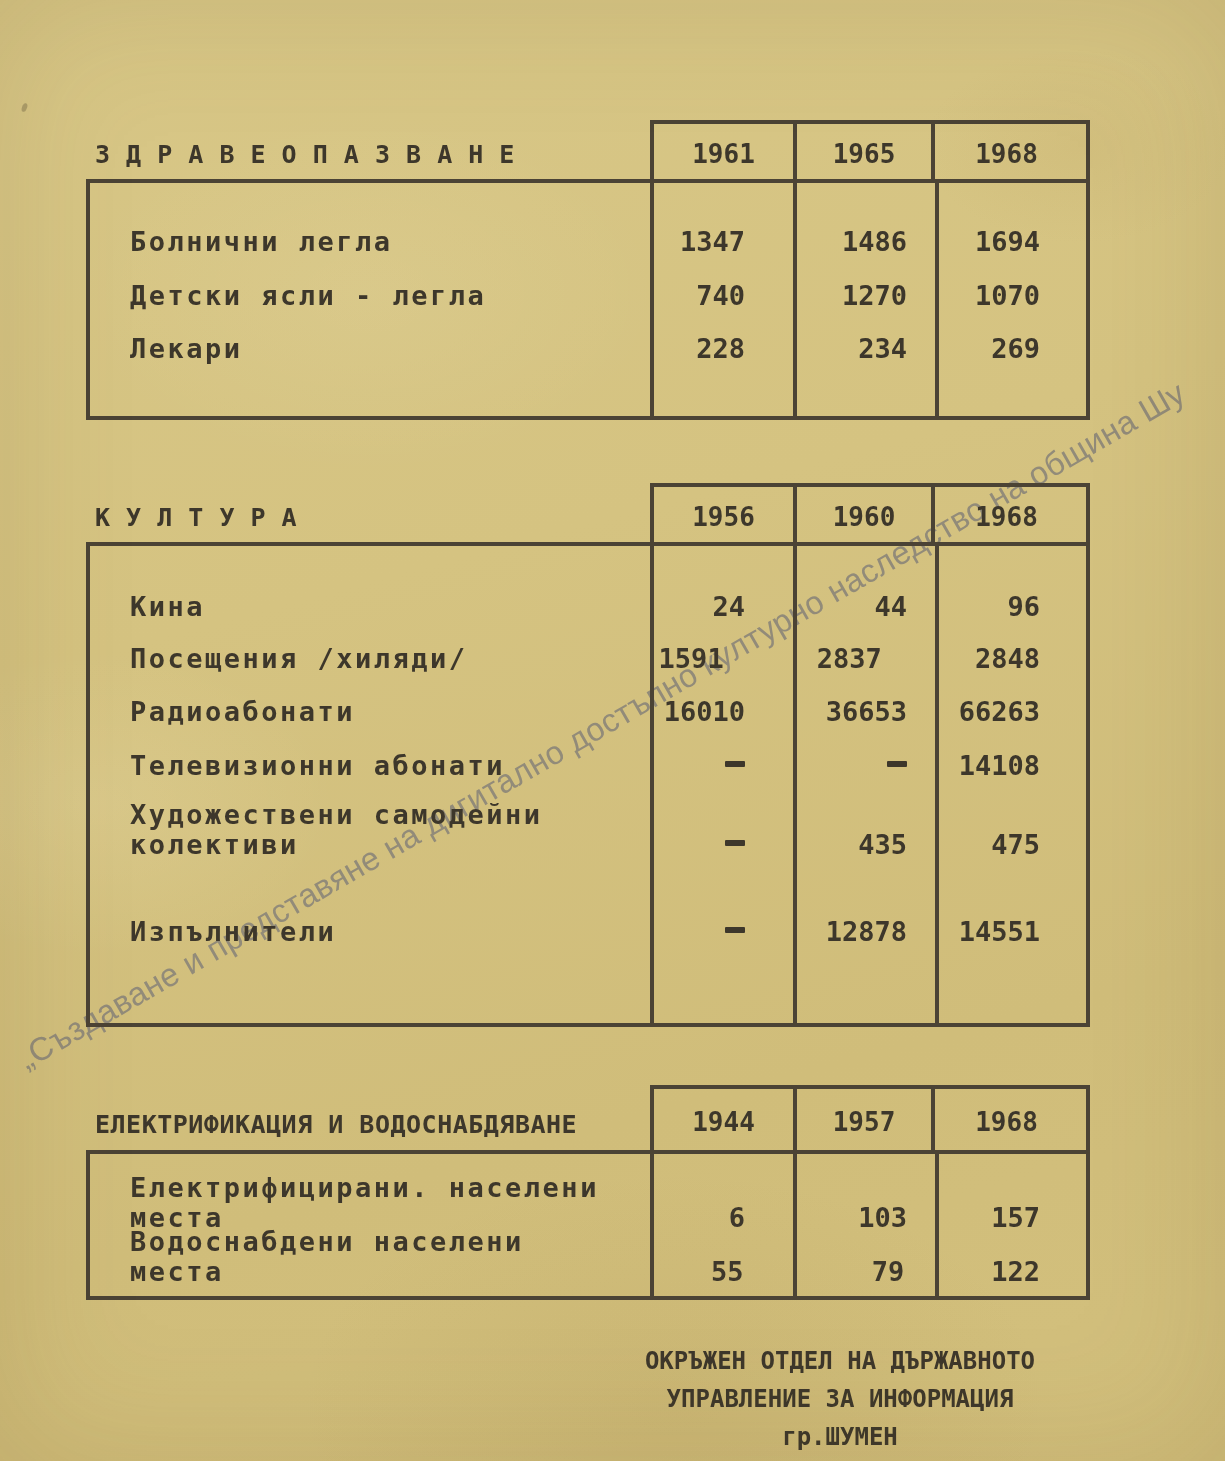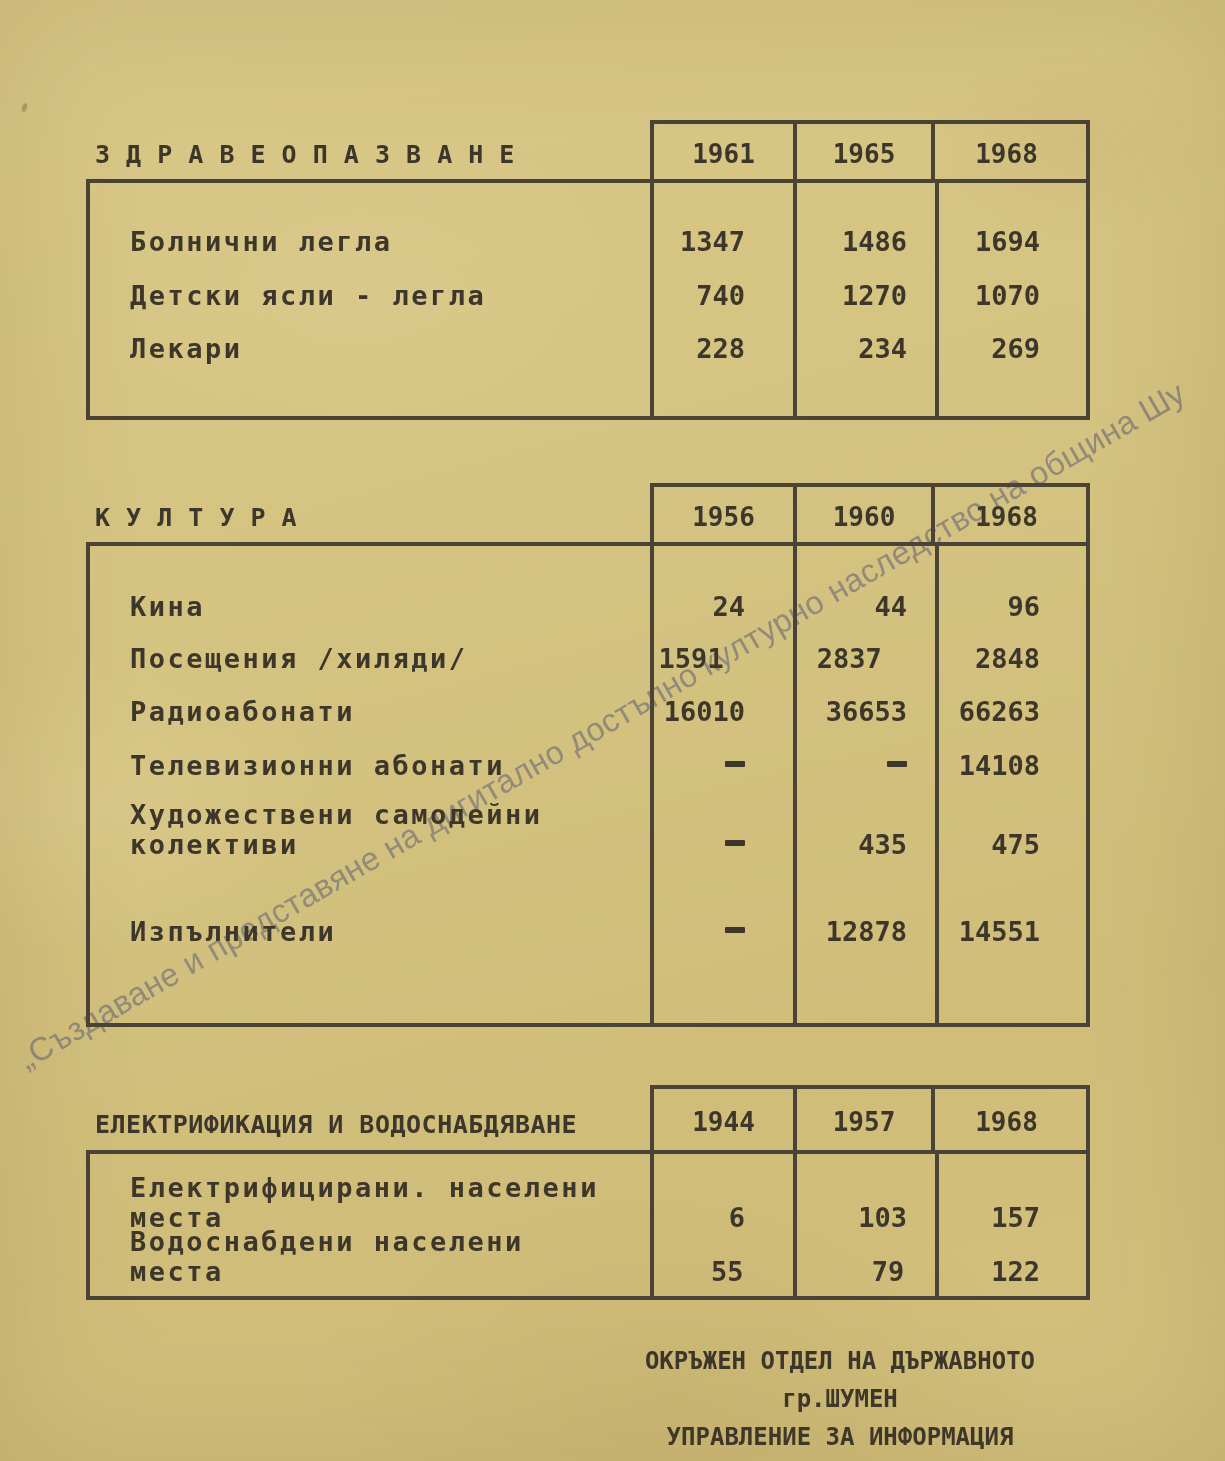--- a/index.html
+++ b/index.html
@@ -187,17 +187,17 @@
 места</div>
           <div class="val" style="width: 143px; padding-right: 48px;">55</div>
           <div class="val" style="width: 144px; padding-right: 31px;">79</div>
           <div class="val" style="width: 151px; padding-right: 46px;">122</div>
         </div>
       </div>
     </section>
 
   <div class="footer">
     <div>ОКРЪЖЕН ОТДЕЛ НА ДЪРЖАВНОТО</div>
+    <div>УПРАВЛЕНИЕ ЗА ИНФОРМАЦИЯ</div>
     <div>гр.ШУМЕН</div>
-    <div>УПРАВЛЕНИЕ ЗА ИНФОРМАЦИЯ</div>
   </div>
 
 </div>
 
 </body></html>

